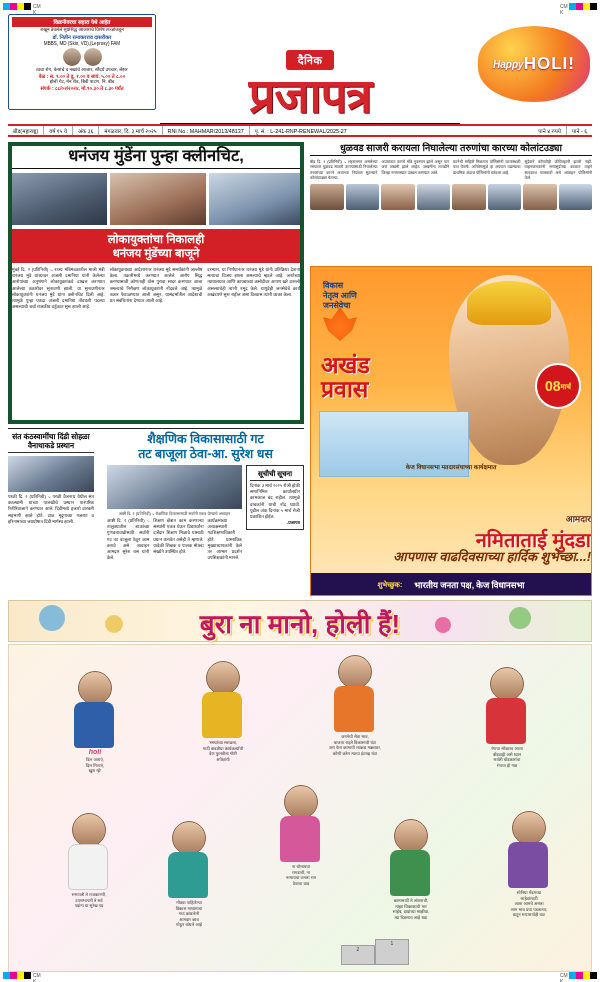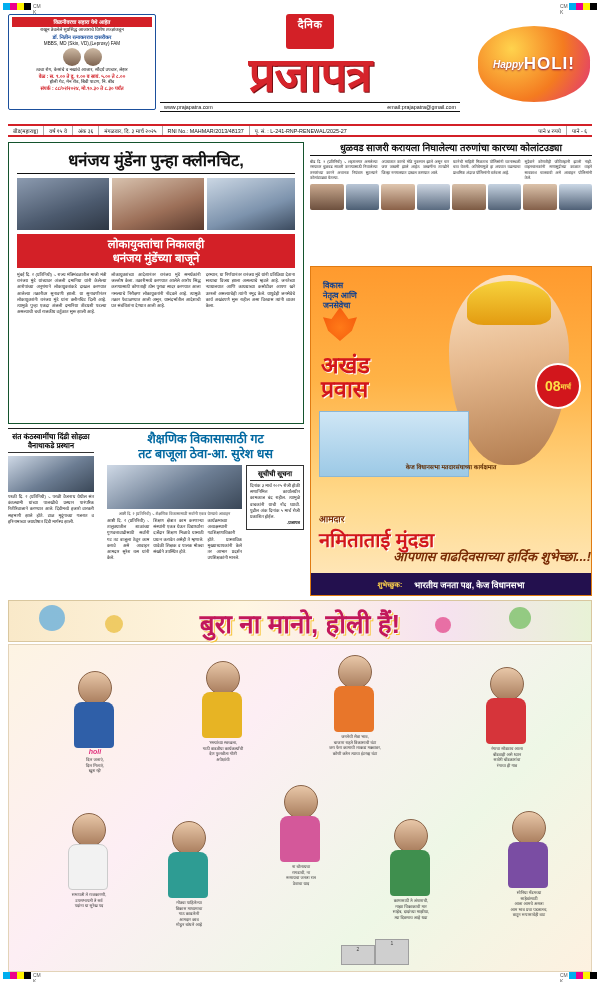--- a/index.html
+++ b/index.html
@@ -32,22 +32,23 @@
   .ad-line { font-size:4.6px; line-height:6px; color:#111; text-align:center; }
   .ad-head { background:#d32027; color:#fff; font-size:5.4px; font-weight:bold; text-align:center; padding:1px 0; }
   .ad-blue { color:#1b4f9c; font-weight:bold; font-size:5.2px; text-align:center; }
   .ad-red  { color:#d32027; font-weight:bold; font-size:5px; text-align:center; }
   .ad-doc { height:20px; display:flex; align-items:center; justify-content:center; gap:3px; }
   .ad-photo { width:18px; height:18px; border-radius:50%; background:linear-gradient(#cdb9a3,#7d6350); }
 
   .title-block { position:absolute; left:152px; top:0; width:300px; text-align:center; }
   .dainik {
     display:inline-block; background:#d32027; color:#fff;
-    font-size:11px; font-weight:bold; padding:2px 12px 18px; border-radius:3px;
+    font-size:11px; font-weight:bold; padding:2px 12px 3px; border-radius:3px;
     letter-spacing:0.5px;
+    margin-top:36px;
   }
   .logo-main {
     font-size:47px; line-height:48px; font-weight:bold; color:#d6242b;
     letter-spacing:-1px; margin-top:2px;
     text-shadow: 1px 1px 0 #7a0d12;
   }
   .logo-sub-row {
     display:flex; justify-content:space-between; font-size:5.4px; color:#111;
     border-top:1px solid #111; border-bottom:1px solid #111; margin-top:3px; padding:1px 4px;
   }
@@ -70,21 +71,21 @@
   .info-strip .cell { padding:0 5px; white-space:nowrap; }
   .info-strip .sep { width:1px; height:9px; background:#aaa; }
   .info-strip .grow { flex:1; }
 
   
   .col-text { font-size:4.4px; line-height:6.2px; color:#1a1a1a; text-align:justify; }
 
   
   .lead {
     position:absolute; left:8px; top:142px; width:296px; height:282px;
-    border:1px solid #14532d; padding:8px;
+    border:4px solid #14532d; padding:0;
   }
   .lead-head {
     font-size:16.5px; line-height:19px; font-weight:bold; color:#111; text-align:center;
     border-bottom:1px solid #111; padding-bottom:3px;
   }
   .lead-photos { display:flex; gap:3px; margin-top:4px; }
   .photo { background:#b9a392; position:relative; overflow:hidden; }
   .ph1 { width:96px; height:52px; background:linear-gradient(160deg,#8c9bb0,#4c5a6e 60%,#2e3744); }
   .ph2 { width:96px; height:52px; background:linear-gradient(160deg,#d8c2ae,#9c6f58 60%,#5b3b2e); }
   .ph3 { width:92px; height:52px; background:linear-gradient(160deg,#cbd7e4,#7d93ad 60%,#3b4a5e); }
@@ -142,21 +143,21 @@
   .polad .leader:after{
     content:""; position:absolute; left:18px; top:6px; width:84px; height:44px;
     background:linear-gradient(#f7d23c,#e39b11); border-radius:50% 50% 20% 20%;
   }
   .polad .temple {
     position:absolute; left:8px; bottom:118px; width:150px; height:66px;
     background:linear-gradient(#cfe6f5,#9cc9e6);
     border:1px solid #8bb7d6;
   }
   .polad .namita {
-    position:absolute; left:8px; right:0; bottom:44px; text-align:left;
+    position:absolute; left:16px; right:0; bottom:44px; text-align:right;
     color:#d2161c; font-weight:bold; font-size:20px; line-height:21px; text-shadow:1px 1px 0 #fff;
   }
   .polad .namita .small { font-size:9px; color:#7a2d06; display:block; }
   .polad .wish { position:absolute; left:0; right:0; bottom:30px; text-align:right; font-size:13px; color:#7a2d06; font-weight:bold; font-style:italic; }
   .polad .constit { position:absolute; left:0; right:0; top:196px; text-align:center; font-size:6px; color:#5d2a00; font-weight:bold; }
   .polad .footer {
     position:absolute; left:0; right:0; bottom:0; height:22px; background:#23104e; color:#fff;
     display:flex; align-items:center; justify-content:center; font-size:8.5px; font-weight:bold; gap:12px;
   }
   .polad .footer .lbl { color:#ffd34d; font-size:7px; }

